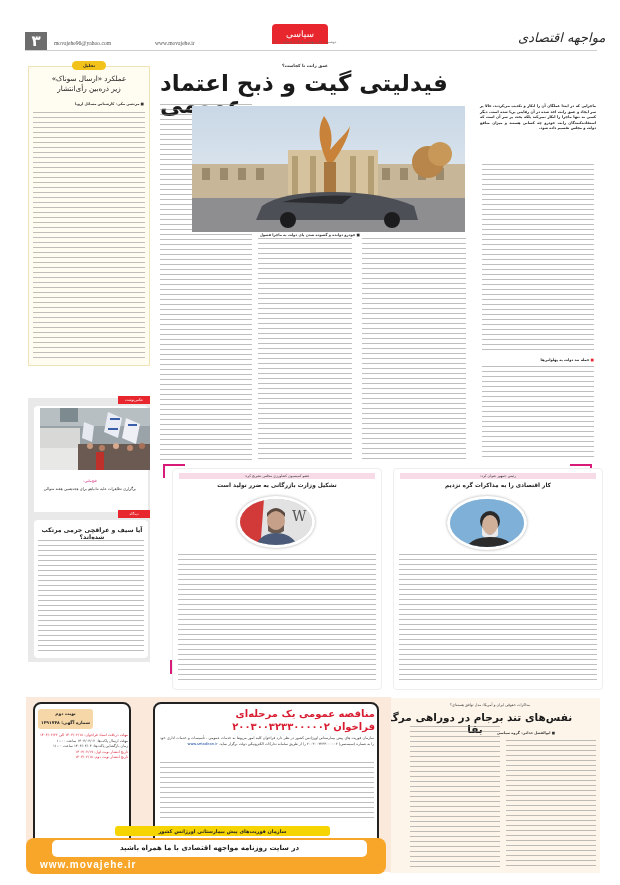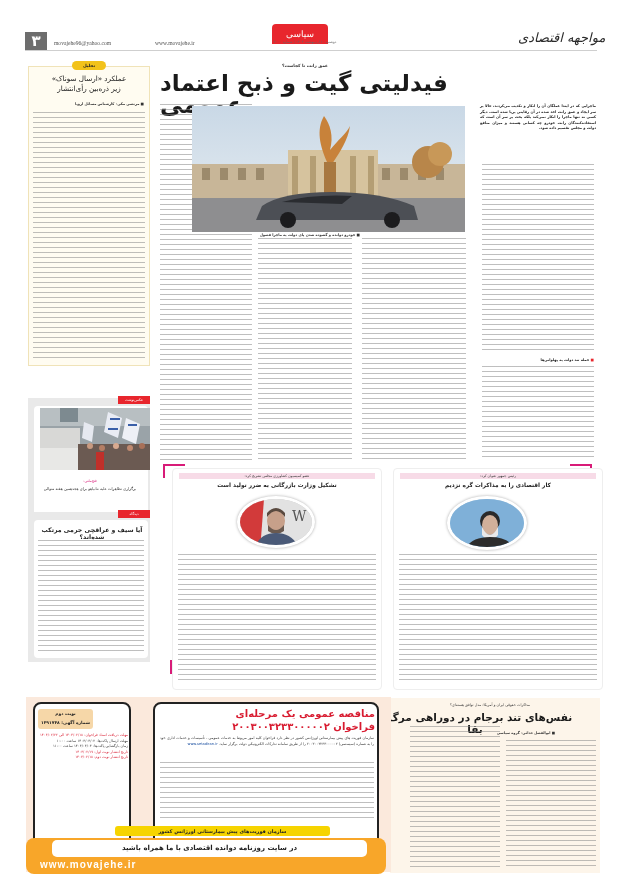--- a/index.html
+++ b/index.html
@@ -231,14 +231,14 @@
 <div class="abs adtext" style="left:38px;top:733px;width:90px">
   <div class="red">مهلت دریافت اسناد فراخوان: ۱۴۰۳/۰۲/۱۸ الی ۱۴۰۳/۰۲/۲۲</div>
   <div>مهلت ارسال پاکت‌ها: ۱۴۰۳/۰۳/۰۲ ساعت ۱۰:۰۰</div>
   <div>زمان بازگشایی پاکت‌ها: ۱۴۰۳/۰۳/۰۳ ساعت ۱۱:۰۰</div>
   <div class="red">تاریخ انتشار نوبت اول: ۱۴۰۳/۰۲/۱۷</div>
   <div class="red">تاریخ انتشار نوبت دوم: ۱۴۰۳/۰۲/۱۸</div>
 </div>
 <div class="abs ad-org-bar">سازمان فوریت‌های پیش بیمارستانی اورژانس کشور</div>
 
 <div class="abs promo"></div>
-<div class="abs promo-white">در سایت روزنامه دوانده اقتصادی با ما همراه باشید</div>
+<div class="abs promo-white">در سایت روزنامه مواجهه اقتصادی با ما همراه باشید</div>
 <div class="abs promo-url">www.movajehe.ir</div>
 
 </body></html>

